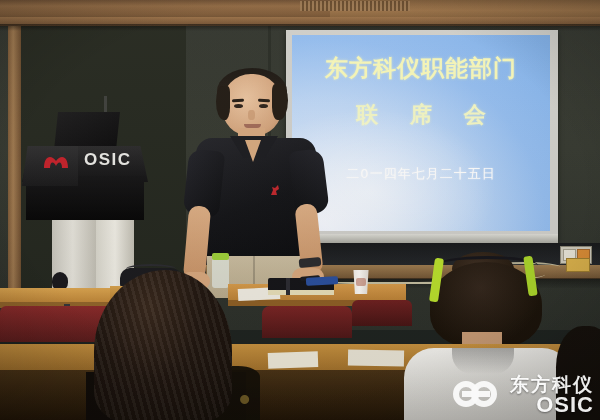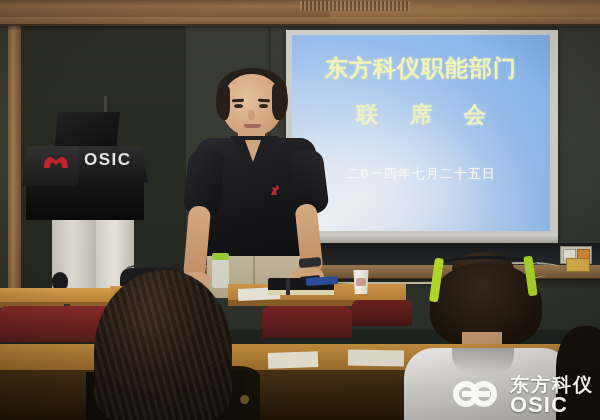--- a/index.html
+++ b/index.html
@@ -226,21 +226,21 @@
   #p-far-right{left:556px;top:326px;width:60px;height:94px;
     border-radius:44% 44% 0 0;background:#15100b;}
 
   
   #vignette{left:0;top:0;width:600px;height:420px;pointer-events:none;
     background:radial-gradient(ellipse 85% 80% at 50% 45%,rgba(0,0,0,0) 55%,rgba(0,0,0,.30) 100%);}
   #warmth{left:0;top:0;width:600px;height:420px;pointer-events:none;
     background:linear-gradient(180deg,rgba(255,225,180,.04),rgba(0,0,0,.08));}
 
   
-  #watermark{right:6px;bottom:4px;display:flex;align-items:center;gap:6px;opacity:.92;}
+  #watermark{right:6px;bottom:4px;display:flex;align-items:center;gap:6px;opacity:.92;text-align:right;}
   #wm-text{display:flex;flex-direction:column;line-height:1;}
   #wm-cn{color:#ffffff;font-size:19px;font-weight:700;letter-spacing:2px;
     font-family:"DejaVu Sans","Liberation Sans",sans-serif;
     text-shadow:0 1px 2px rgba(0,0,0,.45);}
   #wm-en{color:#ffffff;font-size:22px;font-weight:700;letter-spacing:1px;
     font-family:"Liberation Sans",sans-serif;text-shadow:0 1px 2px rgba(0,0,0,.45);}
 </style>
 </head>
 <body>
 

